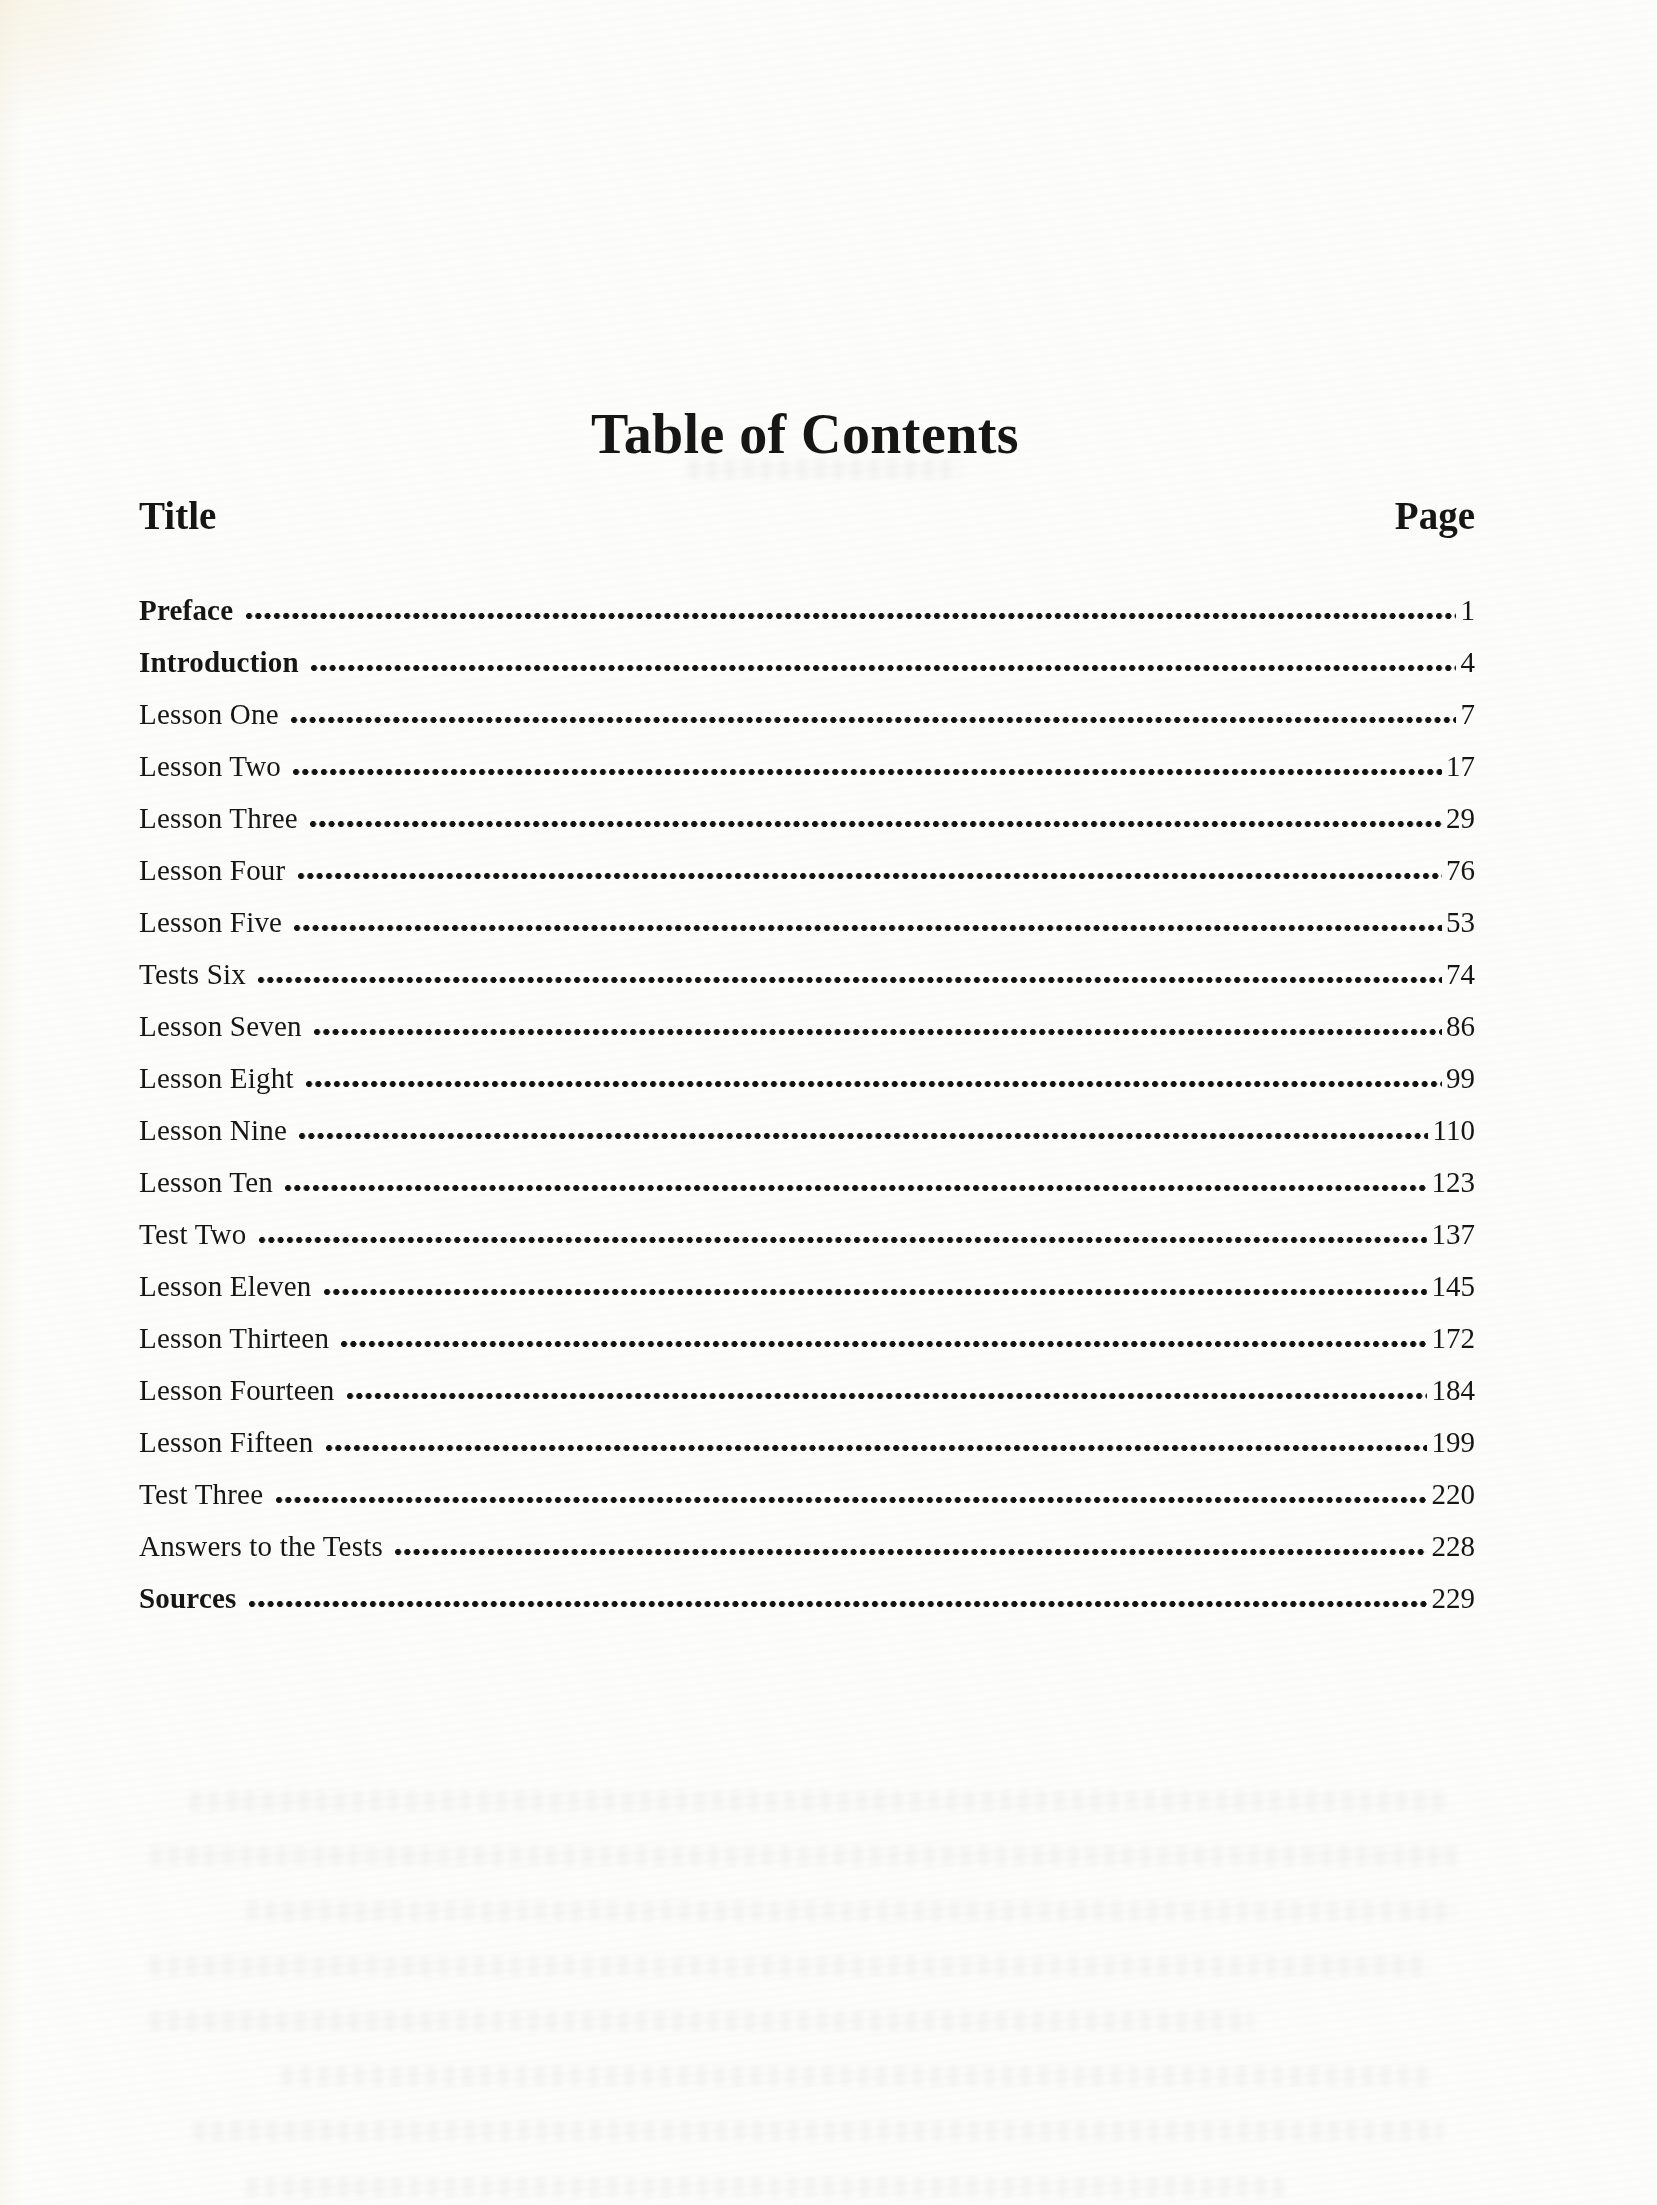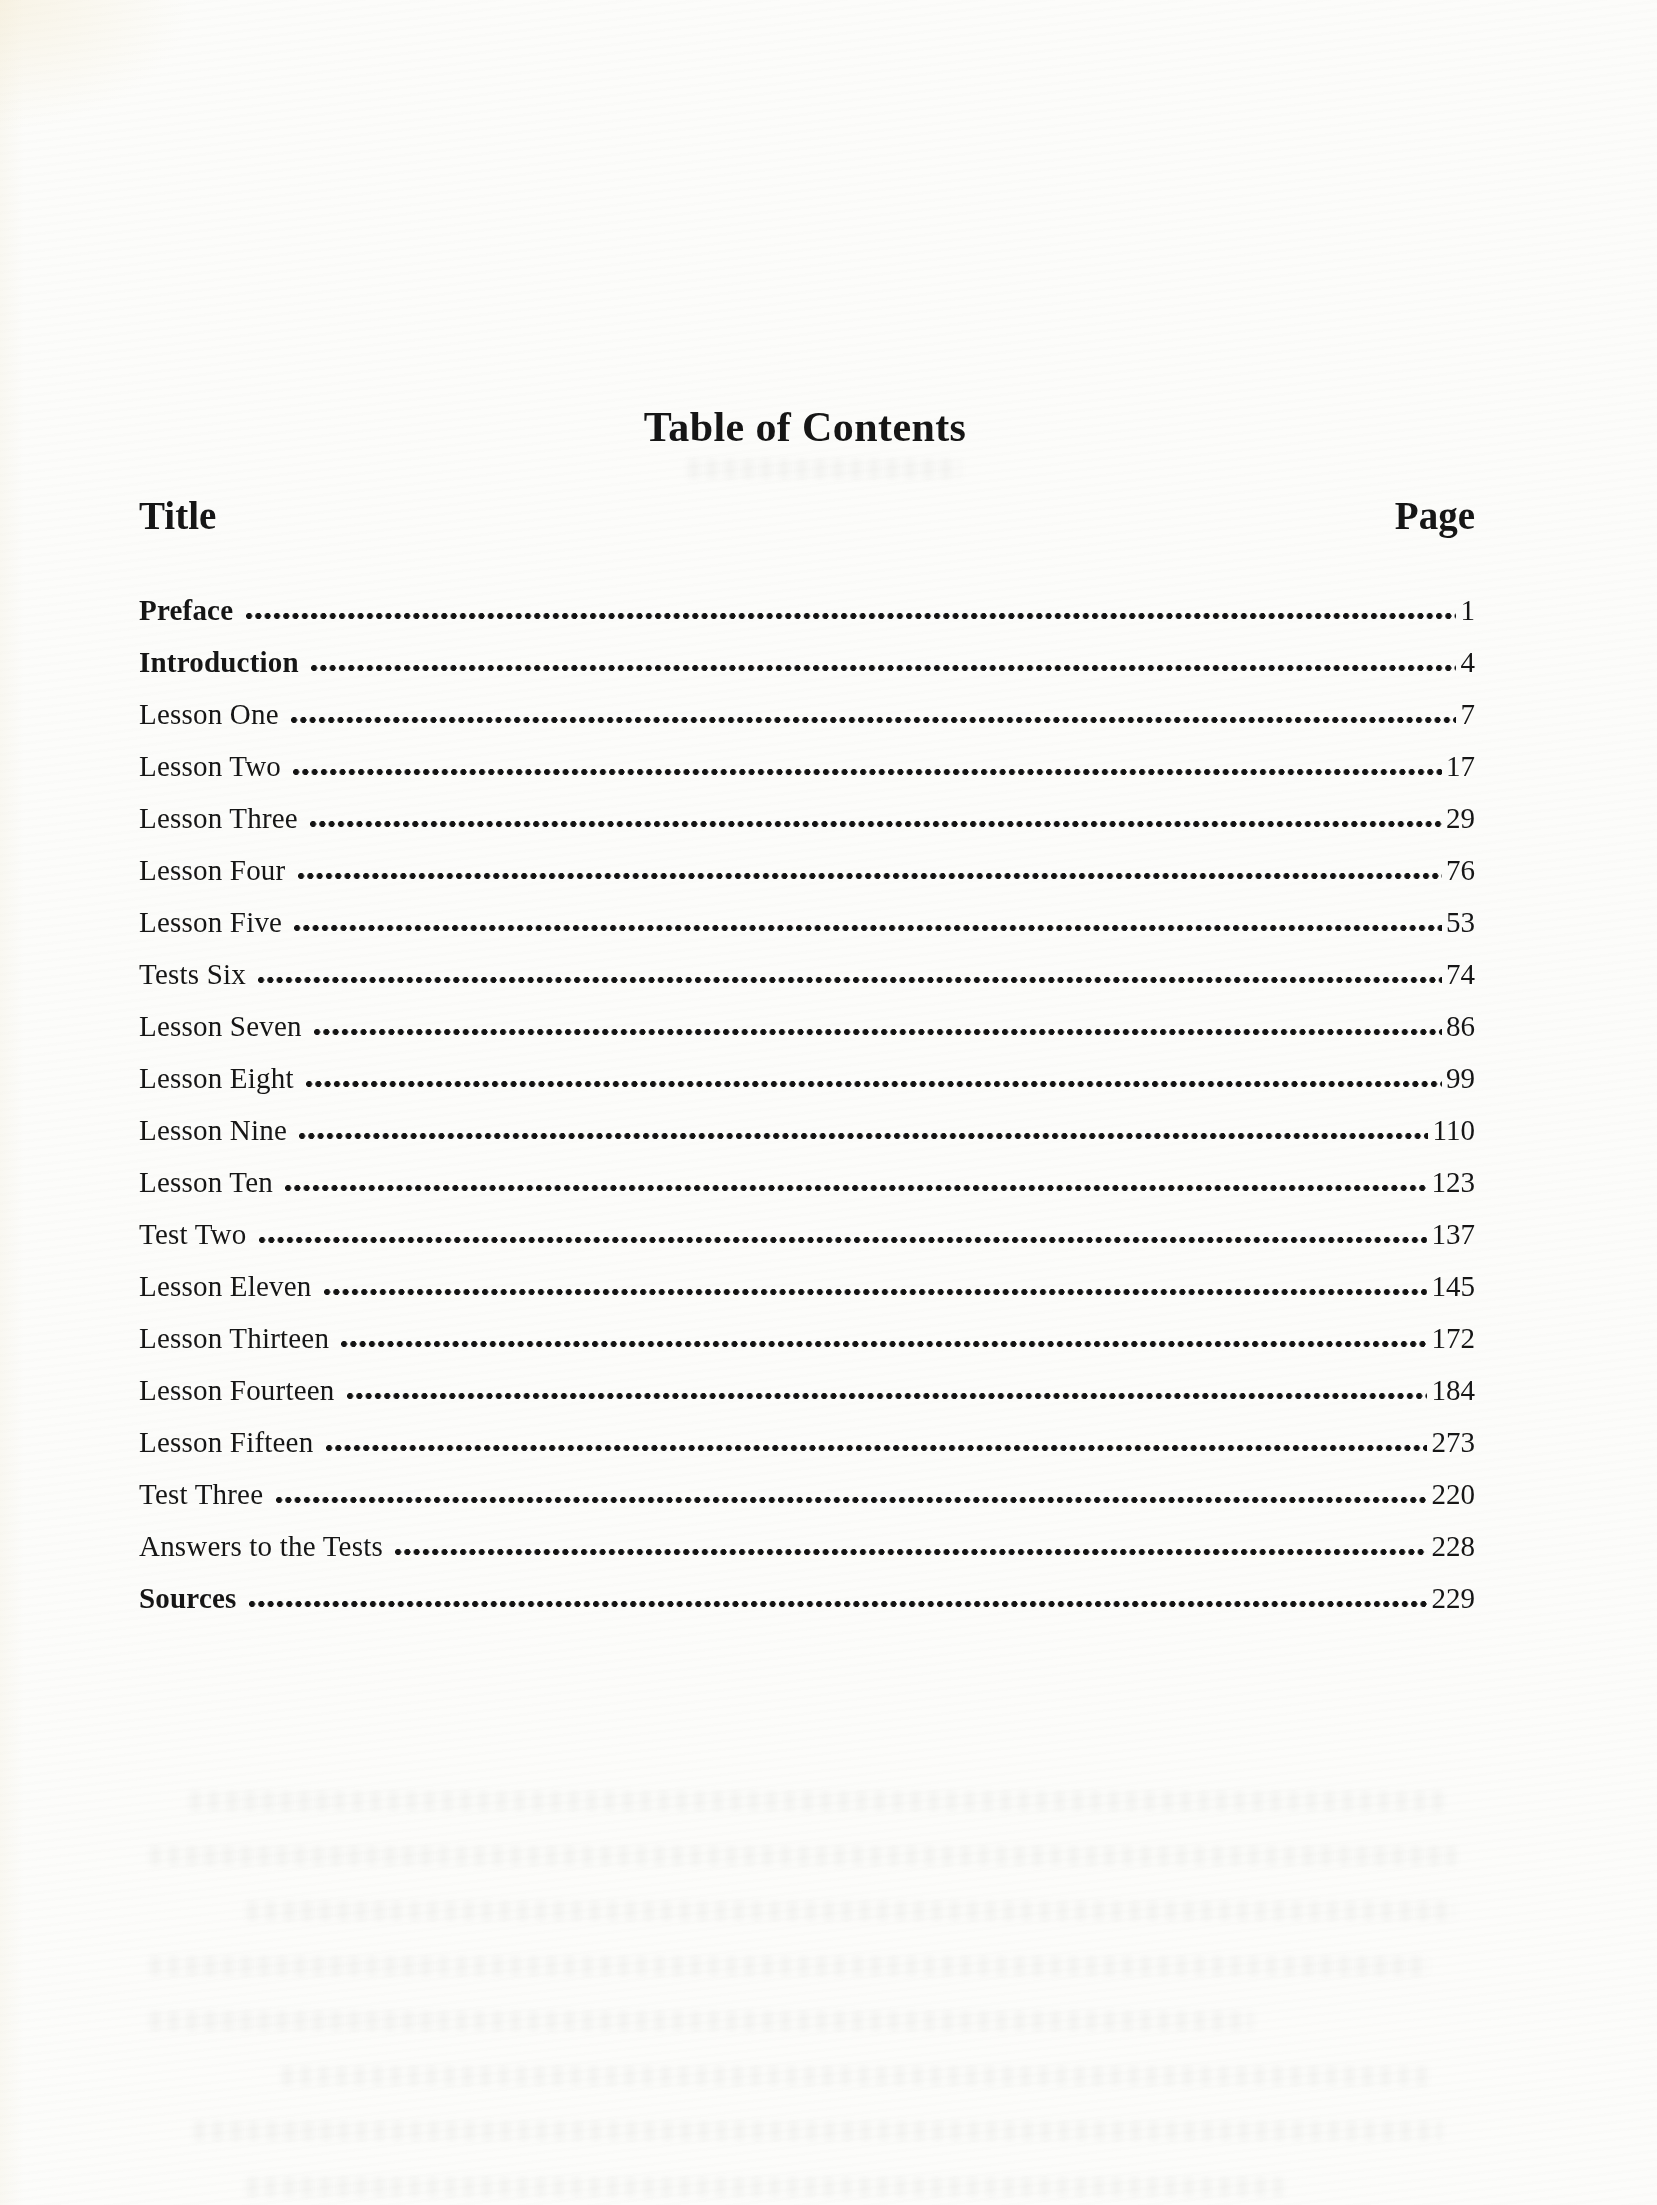--- a/index.html
+++ b/index.html
@@ -15,21 +15,21 @@
     position:absolute;inset:0;
     background:
       radial-gradient(273px 185px at 0px 0px, rgba(243,233,206,0.45), rgba(243,233,206,0) 70%),
       linear-gradient(90deg, rgba(240,234,214,0.25), rgba(240,234,214,0) 24px),
       repeating-linear-gradient(173deg, rgba(180,185,178,0.022) 0 3.1px, rgba(255,255,255,0) 3.1px 8.4px),
       #fcfcfa;
   }
   .page-title{
     position:absolute;top:406px;left:139px;right:186px;
     margin:0;text-align:center;
-    font-size:42px;font-weight:700;line-height:1;
+    font-size:56px;font-weight:700;line-height:1;
     letter-spacing:0.4px;
   }
   .header-row{
     position:absolute;top:495px;left:139px;right:182px;
     display:flex;justify-content:space-between;align-items:baseline;
     font-size:39px;font-weight:700;line-height:1.1;gap:32px;
   }
   .toc{
     position:absolute;top:584px;left:139px;right:182px;
   }
@@ -148,21 +148,21 @@
       <span class="num">172</span>
     </div>
       <div class="toc-row">
       <span class="label">Lesson Fourteen</span>
       <span class="leader"></span>
       <span class="num">184</span>
     </div>
       <div class="toc-row">
       <span class="label">Lesson Fifteen</span>
       <span class="leader"></span>
-      <span class="num">273</span>
+      <span class="num">199</span>
     </div>
       <div class="toc-row">
       <span class="label">Test Three</span>
       <span class="leader"></span>
       <span class="num">220</span>
     </div>
       <div class="toc-row">
       <span class="label">Answers to the Tests</span>
       <span class="leader"></span>
       <span class="num">228</span>

